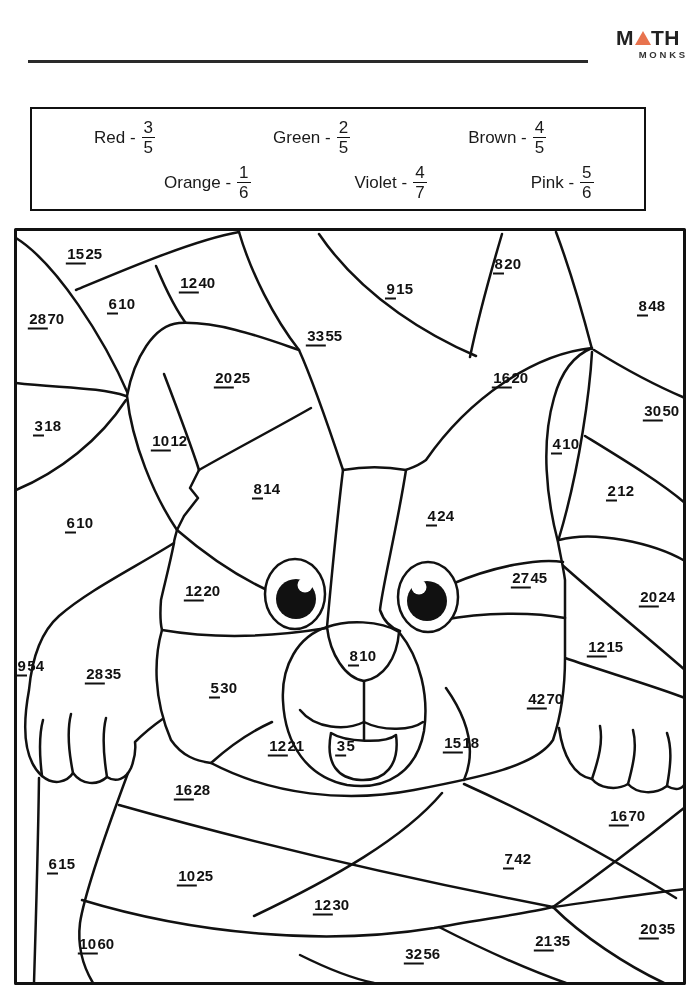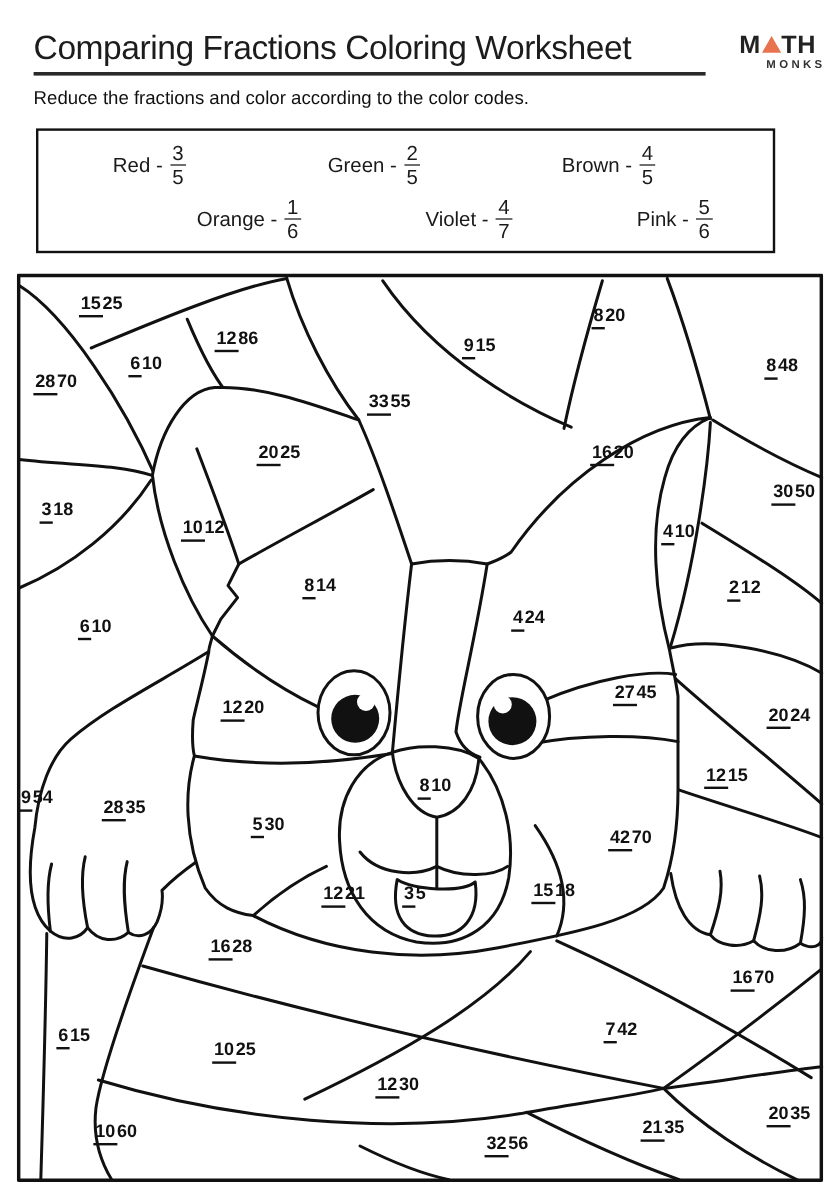--- a/index.html
+++ b/index.html
@@ -33,29 +33,27 @@
   .picture svg { position:absolute; left:0; top:0; }
   .frac-label { position:absolute; transform:translate(-50%,-50%); font-size:15px; font-weight:700; line-height:1.0; text-align:center; color:#111; }
   .frac-label .fn { border-bottom:2px solid #111; padding:0 1.5px 1px 1.5px; }
   .frac-label .fd { padding-top:1px; }
 </style>
 </head>
 <body>
 
 <div class="page">
 
-  <div class="title">Comparing Fractions Coloring Worksheet</div>
   <div class="title-rule"></div>
 
   <div class="logo">
     <div class="logo-top"><span>M</span><span class="logo-tri"></span><span>TH</span></div>
     <div class="logo-sub">MONKS</div>
   </div>
 
-  <div class="subtitle">Reduce the fractions and color according to the color codes.</div>
 
   <div class="legend">
       <div class="legend-row r0">
         <div class="legend-entry">
           <span class="nm">Red -</span>
           <span class="frac">
             <span class="fn">3</span>
             <span class="fd">5</span>
           </span>
         </div>
@@ -200,21 +198,21 @@
         <circle cx="291" cy="357" r="7.5" fill="#ffffff" stroke="none"></circle>
         <ellipse cx="414" cy="369" rx="30" ry="35" fill="#ffffff"></ellipse>
         <circle cx="413" cy="373" r="20" fill="#111" stroke="none"></circle>
         <circle cx="405" cy="359" r="7.5" fill="#ffffff" stroke="none"></circle>
       </g>
 
       <rect x="1.5" y="1.5" width="669" height="754" stroke-width="3"></rect>
     </svg>
 
   <span class="frac-label" style="left: 70px; top: 25px;"><span class="fn">15</span><span class="fd">25</span></span>
-      <span class="frac-label" style="left: 183px; top: 54px;"><span class="fn">12</span><span class="fd">86</span></span>
+      <span class="frac-label" style="left: 183px; top: 54px;"><span class="fn">12</span><span class="fd">40</span></span>
       <span class="frac-label" style="left: 385px; top: 60px;"><span class="fn">9</span><span class="fd">15</span></span>
       <span class="frac-label" style="left: 493px; top: 35px;"><span class="fn">8</span><span class="fd">20</span></span>
       <span class="frac-label" style="left: 637px; top: 77px;"><span class="fn">8</span><span class="fd">48</span></span>
       <span class="frac-label" style="left: 32px; top: 90px;"><span class="fn">28</span><span class="fd">70</span></span>
       <span class="frac-label" style="left: 107px; top: 75px;"><span class="fn">6</span><span class="fd">10</span></span>
       <span class="frac-label" style="left: 310px; top: 107px;"><span class="fn">33</span><span class="fd">55</span></span>
       <span class="frac-label" style="left: 218px; top: 149px;"><span class="fn">20</span><span class="fd">25</span></span>
       <span class="frac-label" style="left: 496px; top: 149px;"><span class="fn">16</span><span class="fd">20</span></span>
       <span class="frac-label" style="left: 626px; top: 182px; margin-left: 21px;"><span class="fn">30</span><span class="fd">50</span></span>
       <span class="frac-label" style="left: 33px; top: 197px;"><span class="fn">3</span><span class="fd">18</span></span>
@@ -225,21 +223,21 @@
       <span class="frac-label" style="left: 252px; top: 260px;"><span class="fn">8</span><span class="fd">14</span></span>
       <span class="frac-label" style="left: 426px; top: 287px;"><span class="fn">4</span><span class="fd">24</span></span>
       <span class="frac-label" style="left: 515px; top: 349px;"><span class="fn">27</span><span class="fd">45</span></span>
       <span class="frac-label" style="left: 643px; top: 368px;"><span class="fn">20</span><span class="fd">24</span></span>
       <span class="frac-label" style="left: 188px; top: 362px;"><span class="fn">12</span><span class="fd">20</span></span>
       <span class="frac-label" style="left: 591px; top: 418px;"><span class="fn">12</span><span class="fd">15</span></span>
       <span class="frac-label" style="left: 16px; top: 415px; margin-top: 22px;"><span class="fn">9</span><span class="fd">54</span></span>
       <span class="frac-label" style="left: 89px; top: 445px;"><span class="fn">28</span><span class="fd">35</span></span>
       <span class="frac-label" style="left: 209px; top: 459px;"><span class="fn">5</span><span class="fd">30</span></span>
       <span class="frac-label" style="left: 348px; top: 427px;"><span class="fn">8</span><span class="fd">10</span></span>
-      <span class="frac-label" style="left: 511px; top: 470px;"><span class="fn">42</span><span class="fd">70</span></span>
+      <span class="frac-label" style="left: 531px; top: 470px;"><span class="fn">42</span><span class="fd">70</span></span>
       <span class="frac-label" style="left: 236px; top: 517px; margin-left: 36px;"><span class="fn">12</span><span class="fd">21</span></span>
       <span class="frac-label" style="left: 331px; top: 517px;"><span class="fn">3</span><span class="fd">5</span></span>
       <span class="frac-label" style="left: 447px; top: 514px;"><span class="fn">15</span><span class="fd">18</span></span>
       <span class="frac-label" style="left: 178px; top: 561px;"><span class="fn">16</span><span class="fd">28</span></span>
       <span class="frac-label" style="left: 613px; top: 587px;"><span class="fn">16</span><span class="fd">70</span></span>
       <span class="frac-label" style="left: 47px; top: 635px;"><span class="fn">6</span><span class="fd">15</span></span>
       <span class="frac-label" style="left: 181px; top: 647px;"><span class="fn">10</span><span class="fd">25</span></span>
       <span class="frac-label" style="left: 503px; top: 630px;"><span class="fn">7</span><span class="fd">42</span></span>
       <span class="frac-label" style="left: 82px; top: 715px;"><span class="fn">10</span><span class="fd">60</span></span>
       <span class="frac-label" style="left: 317px; top: 676px;"><span class="fn">12</span><span class="fd">30</span></span>

